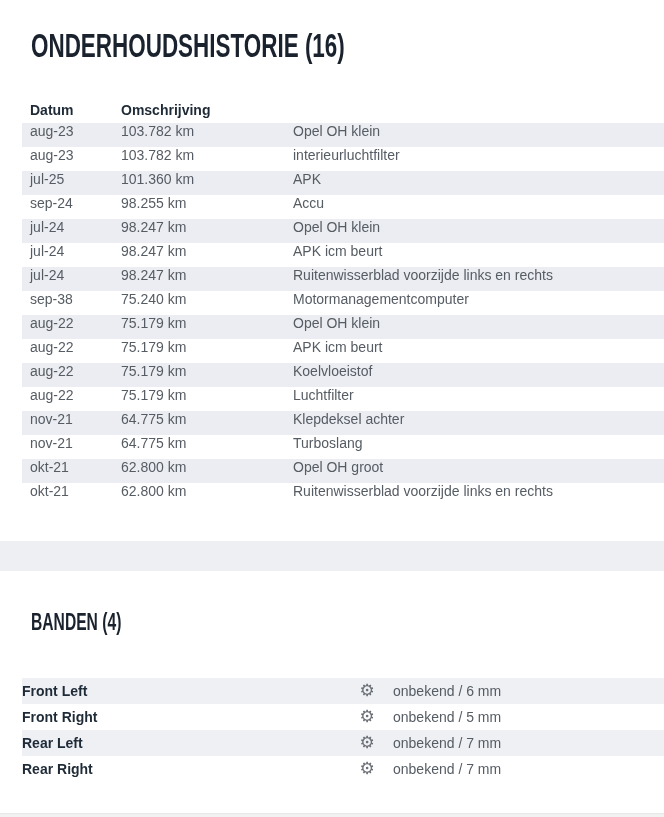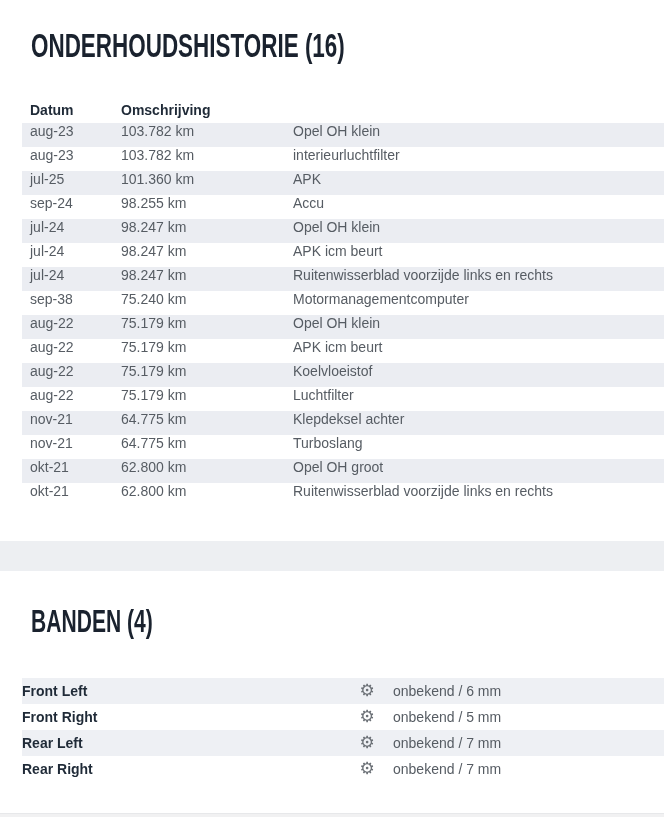--- a/index.html
+++ b/index.html
@@ -13,21 +13,21 @@
   .page { position: relative; width: 664px; height: 817px; }
 
   
   h1, h2 {
     margin: 9px; padding: 0 0 0 22px;
     color: #1a222e;
     font-weight: bold;
     white-space: nowrap;
   }
   h1 { padding-top: 18px; font-size: 33px; line-height: 38px; }
-  h2 { margin-top: 32px; font-size: 31px; line-height: 38px; }
+  h2 { margin-top: 32px; font-size: 23px; line-height: 38px; }
   .condensed {
     display: inline-block;
     transform: scaleX(0.68);
     transform-origin: 0 50%;
     letter-spacing: 0;
   }
 
   
   .m-table { margin: 32px 8px 0 22px; width: 642px; font-size: 14px; }
   .m-header { display: flex; height: 26px; align-items: center;

